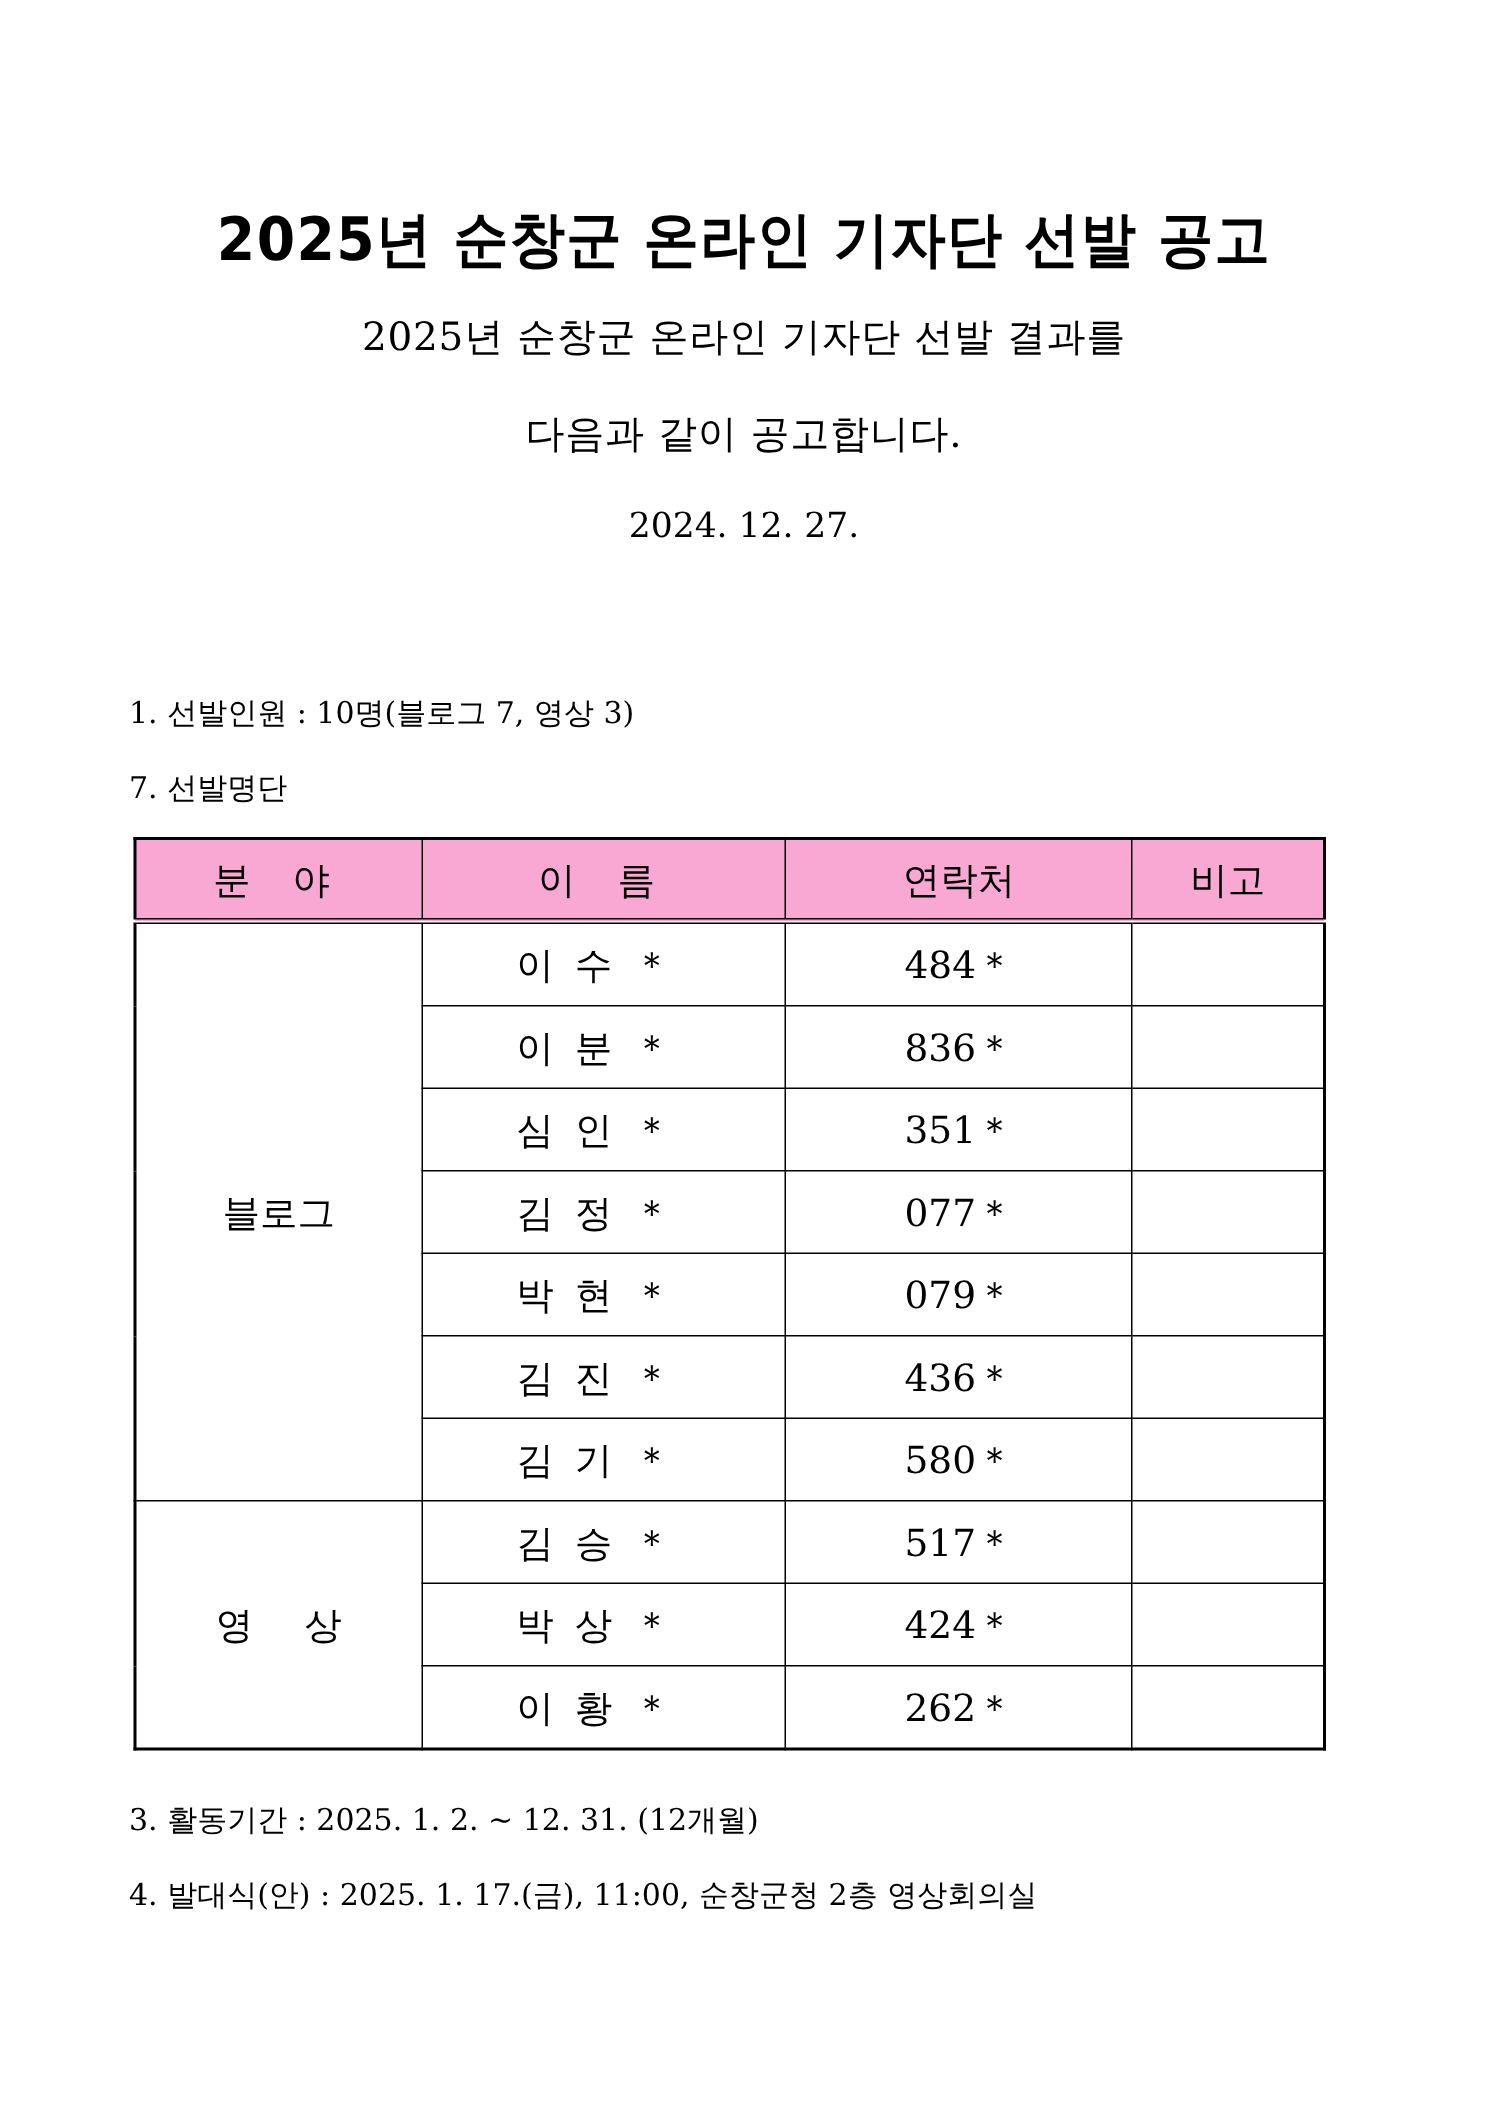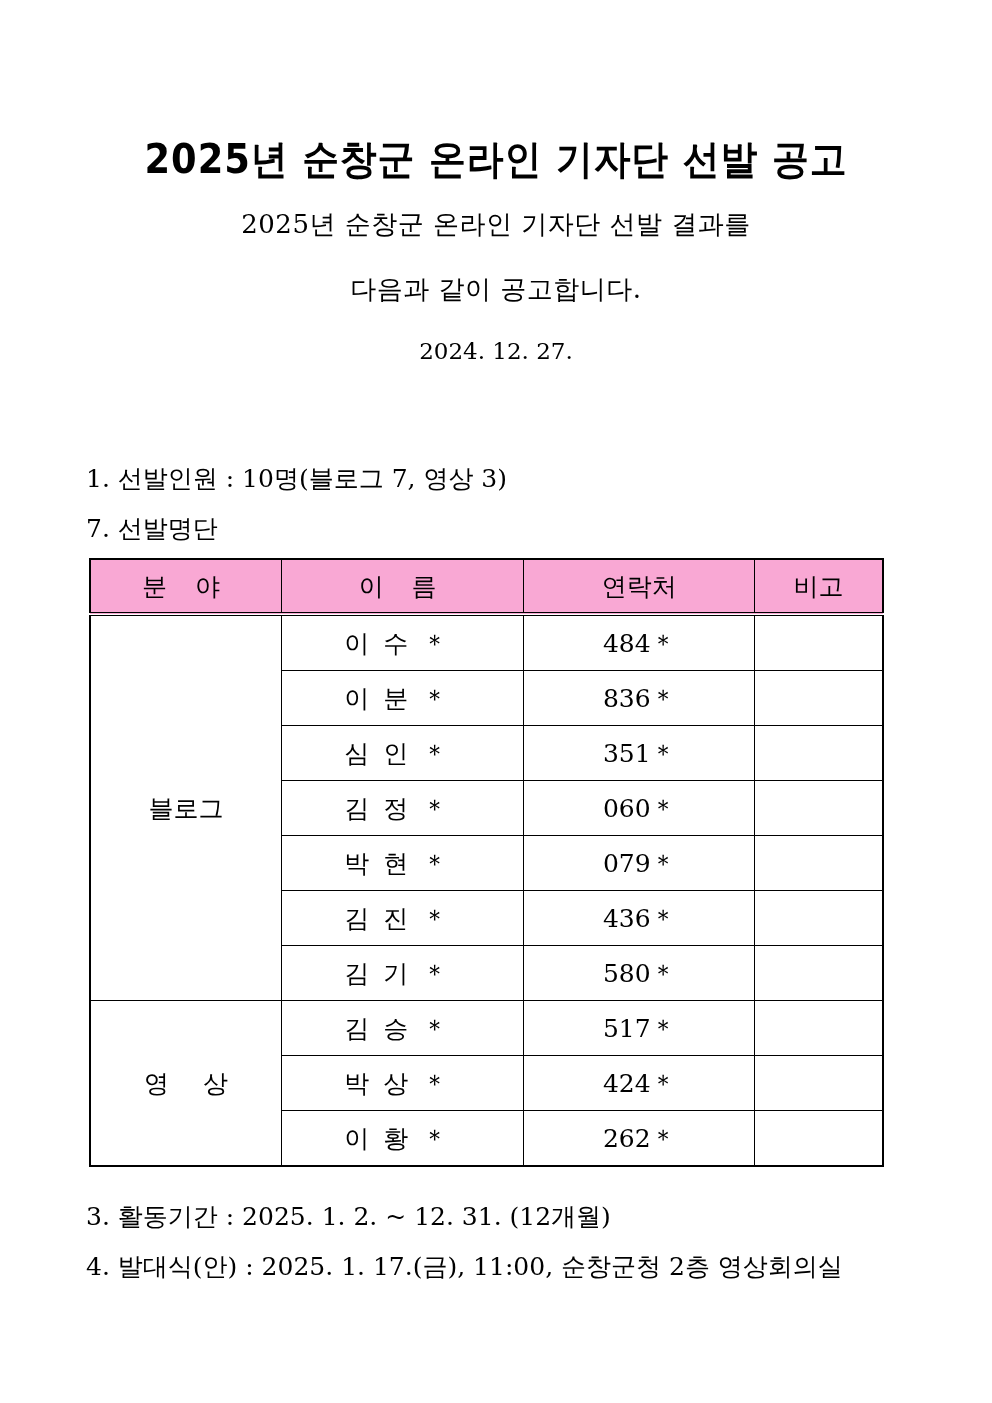--- a/index.html
+++ b/index.html
@@ -2,21 +2,21 @@
 <html><head>
 <meta charset="utf-8">
 <style>
   html, body { margin: 0; padding: 0; background: #ffffff; }
   body { width: 992px; height: 1403px; position: relative; overflow: hidden; color: #000; font-family: "DejaVu Serif", "Liberation Serif", serif; }
   .title { position: absolute; top: 132px; left: 0; width: 992px; text-align: center; font-family: "DejaVu Sans", "Liberation Sans", sans-serif; font-weight: bold; font-size: 40px; letter-spacing: 1px; transform: scaleX(0.92); transform-origin: center; }
   .intro { position: absolute; left: 0; width: 992px; text-align: center; font-size: 26px; letter-spacing: 0.5px; }
   .intro1 { top: 207px; }
   .intro2 { top: 272px; }
   .date { position: absolute; top: 338px; left: 0; width: 992px; text-align: center; font-size: 23px; }
-  .item { position: absolute; left: 86px; font-size: 25px; white-space: nowrap; }
+  .item { position: absolute; left: 86px; font-size: 20px; white-space: nowrap; }
   .item1 { top: 462px; }
   .item2 { top: 512px; }
   .item3 { top: 1200px; }
   .item4 { top: 1250px; }
   table { position: absolute; top: 558px; left: 89px; width: 795px; border-collapse: collapse; border: 2px solid #000; font-size: 25px; }
   th, td { border: 1px solid #000; text-align: center; padding: 0; }
   th { background: #f9a8d4; height: 52px; font-weight: normal; border-bottom: 4px double #000; }
   td { height: 54px; }
   .col1 { width: 190px; }
   .col2 { width: 242px; }
@@ -59,21 +59,21 @@
         <td>836＊</td>
         <td></td>
       </tr>
       <tr>
         <td class="name">심인＊</td>
         <td>351＊</td>
         <td></td>
       </tr>
       <tr>
         <td class="name">김정＊</td>
-        <td>060＊</td>
+        <td>077＊</td>
         <td></td>
       </tr>
       <tr>
         <td class="name">박현＊</td>
         <td>079＊</td>
         <td></td>
       </tr>
       <tr>
         <td class="name">김진＊</td>
         <td>436＊</td>

